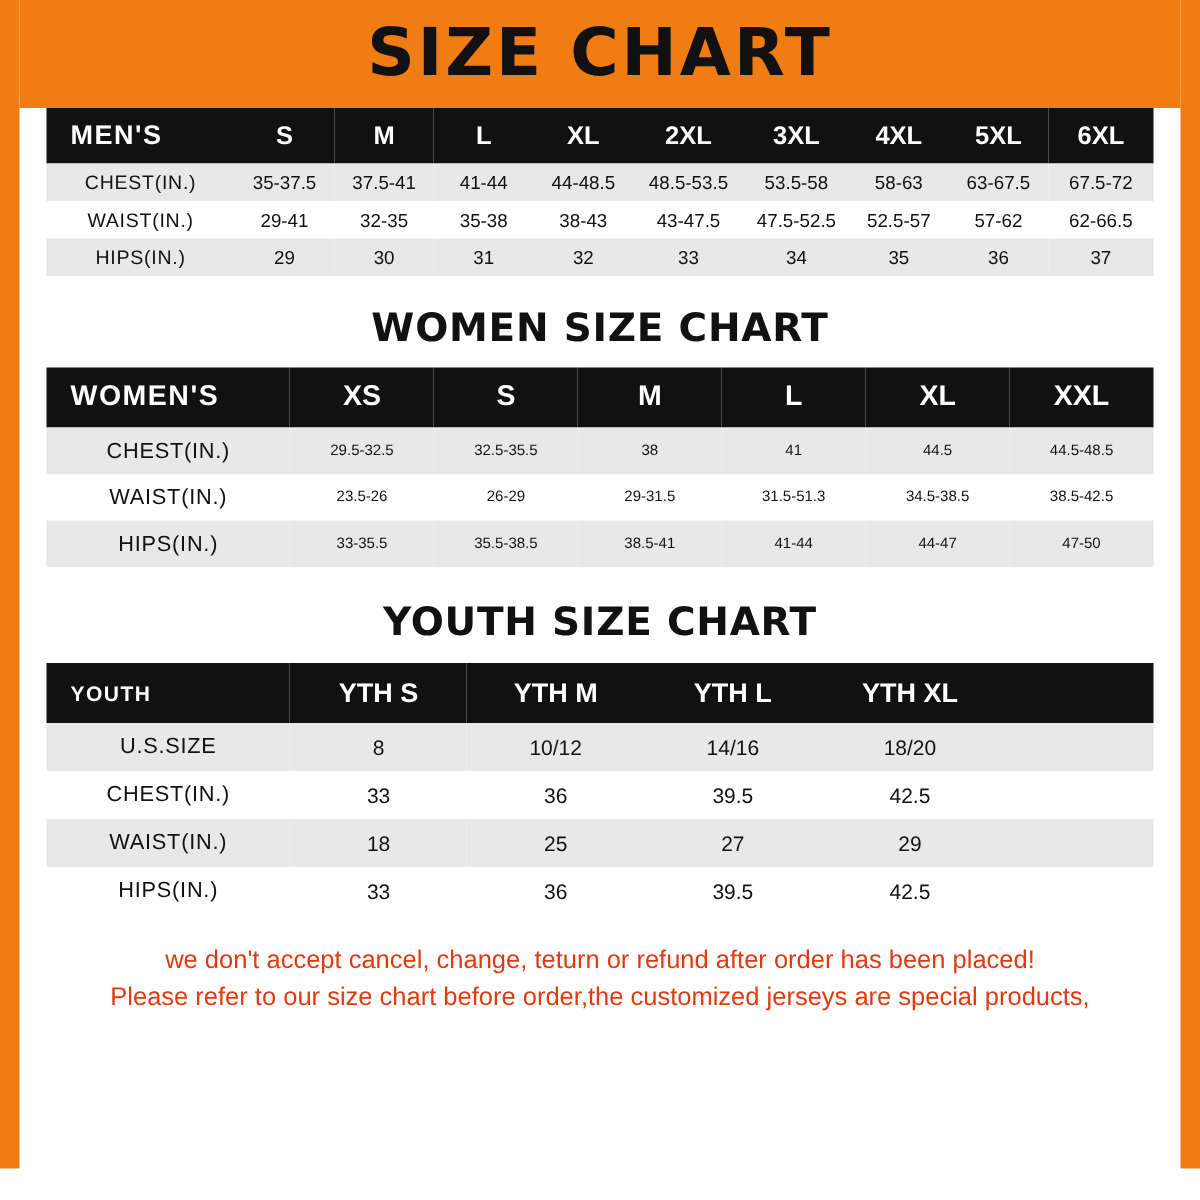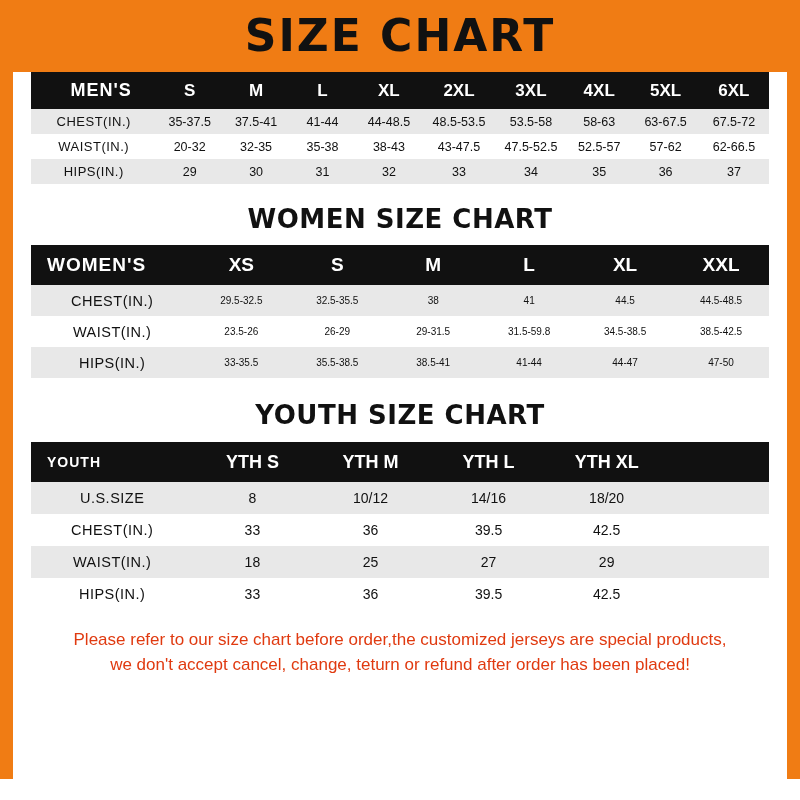--- a/index.html
+++ b/index.html
@@ -62,21 +62,21 @@
     color: #ffffff;
     font-weight: bold;
   }
   thead th.corner {
     text-align: left;
     padding-left: 16px;
     letter-spacing: 1px;
   }
 
   
-  #men-table thead th { height: 37px; font-size: 17px; text-align: center; }
+  #men-table thead th { height: 37px; font-size: 17px; }
   #men-table thead th.corner { font-size: 18px; }
   #men-table tbody td { height: 25px; font-size: 12.5px; color: #111; }
   #men-table tbody td.rowlabel { font-size: 13px; letter-spacing: 0.5px; }
   #men-table tbody tr:nth-child(odd) td { background: #e8e8e8; }
   #men-table tbody tr:nth-child(even) td { background: #ffffff; }
 
   
   #women-table thead th { height: 40px; font-size: 19px; }
   #women-table thead th.corner { font-size: 19px; }
   #women-table tbody td { height: 31px; font-size: 10px; color: #111; }
@@ -149,21 +149,21 @@
           <td>41-44</td>
           <td>44-48.5</td>
           <td>48.5-53.5</td>
           <td>53.5-58</td>
           <td>58-63</td>
           <td>63-67.5</td>
           <td>67.5-72</td>
         </tr>
         <tr>
           <td class="rowlabel">WAIST(IN.)</td>
-          <td>20-32</td>
+          <td>29-41</td>
           <td>32-35</td>
           <td>35-38</td>
           <td>38-43</td>
           <td>43-47.5</td>
           <td>47.5-52.5</td>
           <td>52.5-57</td>
           <td>57-62</td>
           <td>62-66.5</td>
         </tr>
         <tr>
@@ -211,21 +211,21 @@
           <td>38</td>
           <td>41</td>
           <td>44.5</td>
           <td>44.5-48.5</td>
         </tr>
         <tr>
           <td class="rowlabel">WAIST(IN.)</td>
           <td>23.5-26</td>
           <td>26-29</td>
           <td>29-31.5</td>
-          <td>31.5-59.8</td>
+          <td>31.5-51.3</td>
           <td>34.5-38.5</td>
           <td>38.5-42.5</td>
         </tr>
         <tr>
           <td class="rowlabel">HIPS(IN.)</td>
           <td>33-35.5</td>
           <td>35.5-38.5</td>
           <td>38.5-41</td>
           <td>41-44</td>
           <td>44-47</td>
@@ -284,18 +284,18 @@
           <td>33</td>
           <td>36</td>
           <td>39.5</td>
           <td>42.5</td>
           <td></td>
         </tr>
       </tbody>
     </table>
 
     <div class="footer">
+      <div>we don't accept cancel, change, teturn or refund after order has been placed!</div>
       <div>Please refer to our size chart before order,the customized jerseys are special products,</div>
-      <div>we don't accept cancel, change, teturn or refund after order has been placed!</div>
     </div>
 
   </div>
 </div>
 
 </body></html>

